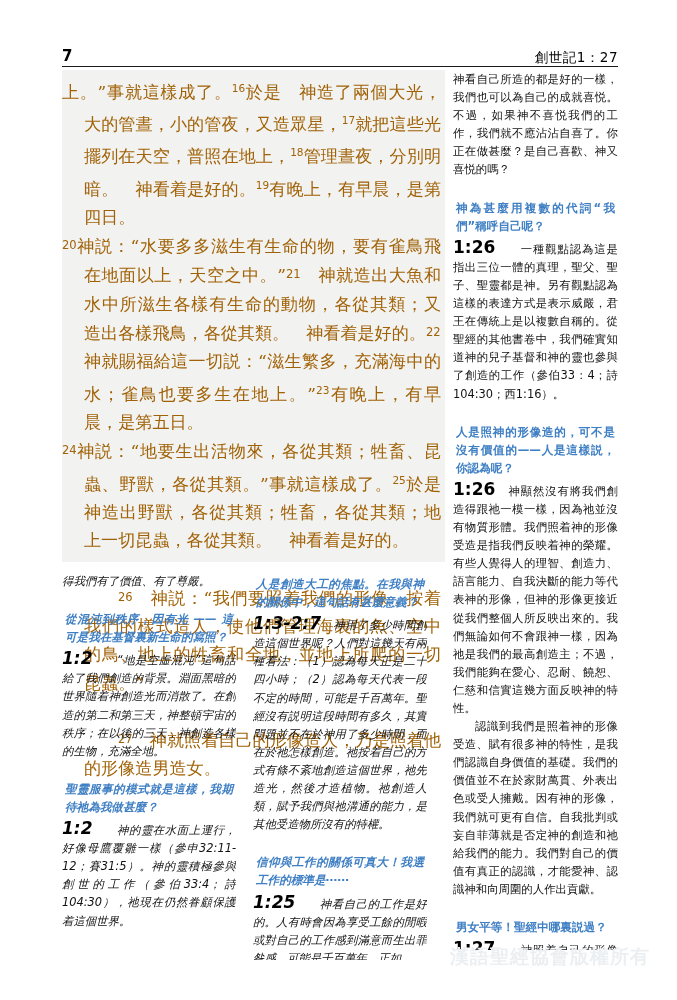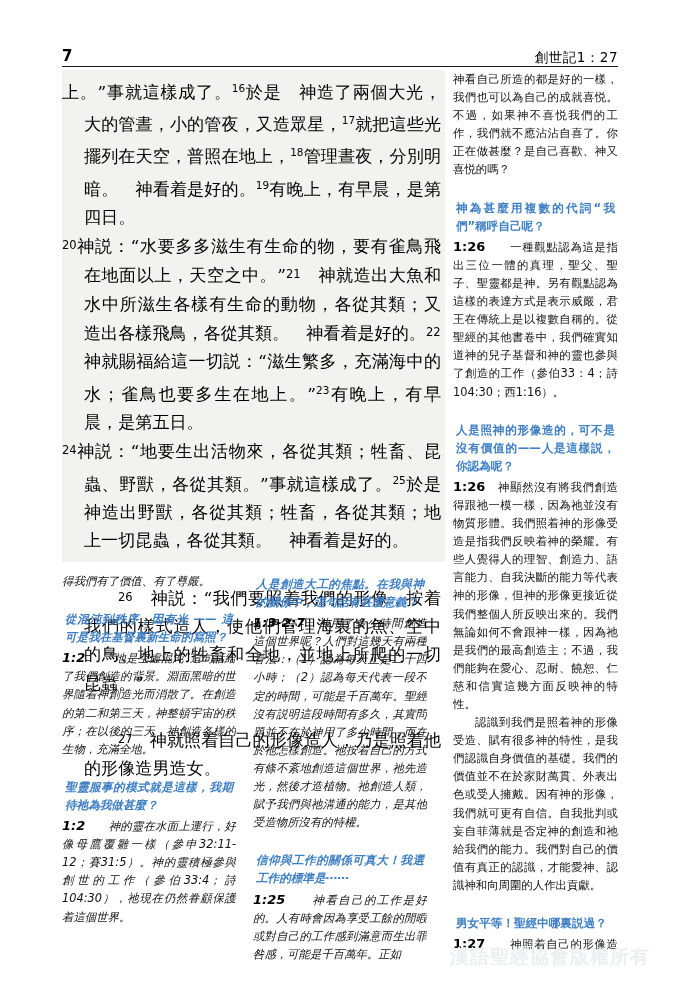--- a/index.html
+++ b/index.html
@@ -67,21 +67,21 @@
     height: 492px;
     background: #f2f2f0;
   }
   .scripture-inner {
     padding: 4px 4px 0 0;
   }
   .scr-p {
     font-family: "DejaVu Serif", "Liberation Serif", serif;
     font-size: 17.1px;
     line-height: 28.4px;
-    color: #000000;
+    color: #a16207;
     margin: 0;
     text-align: justify;
     text-justify: inter-character;
     padding-left: 22px;
     text-indent: 0;
   }
   .scr-p.hang {
     padding-left: 22px;
     text-indent: -22px;
   }
@@ -148,21 +148,21 @@
     font-size: 11.6px;
     line-height: 18.1px;
     color: #3f7fc4;
     font-weight: bold;
     margin: 3px;
     text-align: justify;
     text-justify: inter-character;
   }
   .ref {
     font-family: "DejaVu Sans", "Liberation Sans", sans-serif;
-    font-size: 13px;
+    font-size: 17px;
     font-weight: bold;
     color: #000;
   }
   .gap-big { height: 17px; }
 
   
   .watermark {
     position: absolute;
     left: 450px;
     top: 944px;

